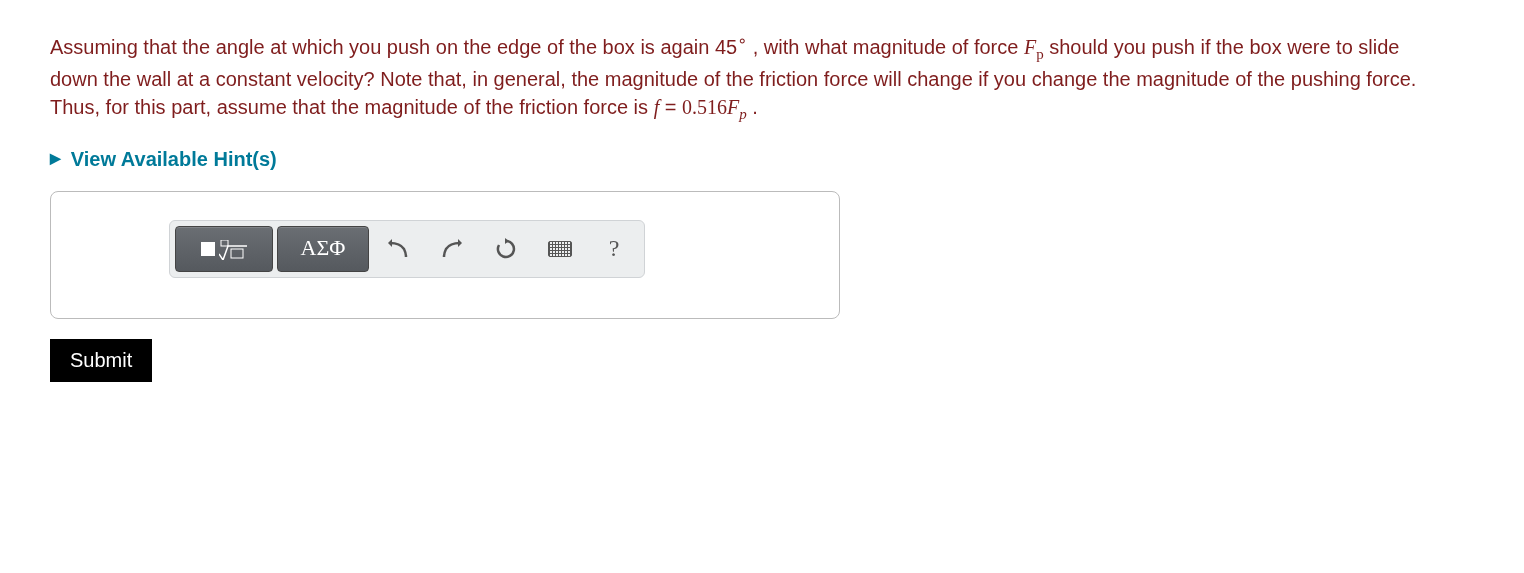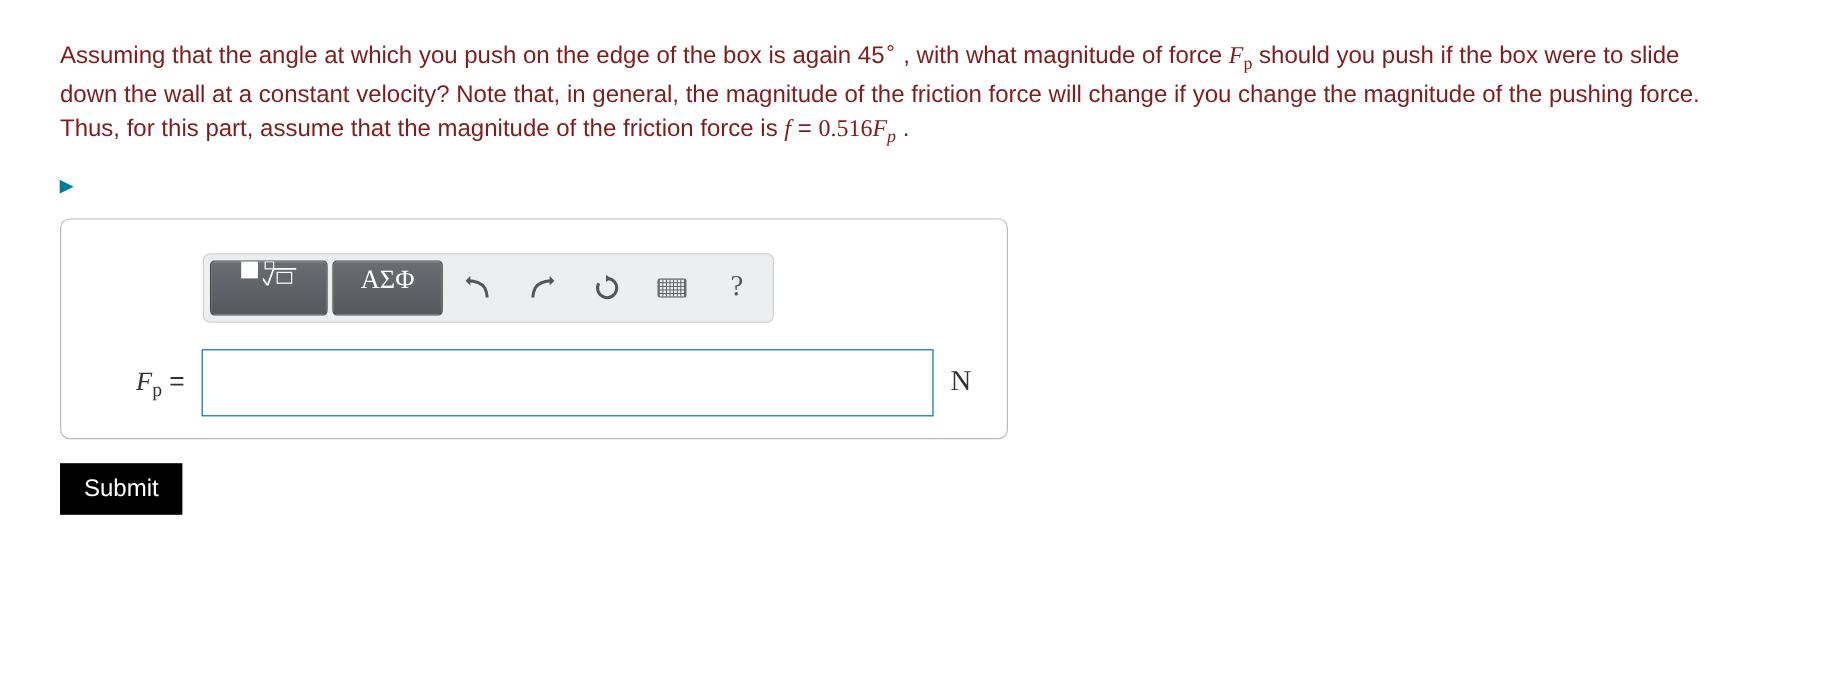--- a/index.html
+++ b/index.html
@@ -61,21 +61,21 @@
     display: flex;
     align-items: center;
     gap: 4px;
   }
   .tb-dark {
     background: linear-gradient(#6a6e73, #55595e);
     border: 1px solid #444;
     border-radius: 4px;
     height: 44px;
     display: flex;
-    align-items: flex-start;
+    align-items: center;
     justify-content: center;
     color: #fff;
     box-shadow: inset 0 1px 0 rgba(255,255,255,0.15);
     cursor: pointer;
   }
   .tb-dark.templates { width: 96px; gap:4px; }
   .tb-dark.greek { width: 90px; font-family: "Times New Roman", serif; font-size: 22px; }
   .tb-light {
     width: 50px;
     height: 44px;
@@ -132,20 +132,21 @@
 <body>
 
 
 
 <div class="question-text">
   <span>Assuming that the angle at which you push on the edge of the box is again 45</span><span class="deg">∘</span><span> , with what magnitude of force </span><span class="math-var">F</span><span class="math-sub">p</span><span> should you push if the box were to slide down the wall at a constant velocity? Note that, in general, the magnitude of the friction force will change if you change the magnitude of the pushing force. Thus, for this part, assume that the magnitude of the friction force is </span><span class="math-var">f</span><span> = </span><span style="font-family:'Times New Roman',serif">0.516</span><span class="math-var">F</span><span class="math-sub" style="font-style:italic">p</span><span> .</span>
 </div>
 
 <div class="hints-row">
   <span class="tri">▶</span>
+  <span>View Available Hint(s)</span>
 </div>
 
 <div class="answer-box">
   <div class="toolbar-wrap">
     <div class="toolbar">
       <div class="tb-dark templates">
         <span class="tpl-stop"></span>
         <span class="tpl-root">
           <svg width="28" height="20" viewBox="0 0 28 20">
             <rect x="2" y="0" width="7" height="6" fill="none" stroke="#fff" stroke-width="1"></rect>
@@ -177,27 +178,20 @@
       </div>
       <div class="tb-light">
         <span class="kbd-icon"></span>
       </div>
       <div class="tb-light" style="font-size:24px;font-family:'Times New Roman',serif;">
         <span>?</span>
       </div>
     </div>
   </div>
 
-  <div class="input-row">
-    <div class="var-label">
-      <span class="math-var">F</span><span class="math-sub">p</span><span> = </span>
-    </div>
-    <input class="answer-input" type="text" value="" style="">
-    <div class="unit">N</div>
-  </div>
 </div>
 
 <button class="submit-btn">
   <span>Submit</span>
 </button>
 
 
 
 
 </body></html>

